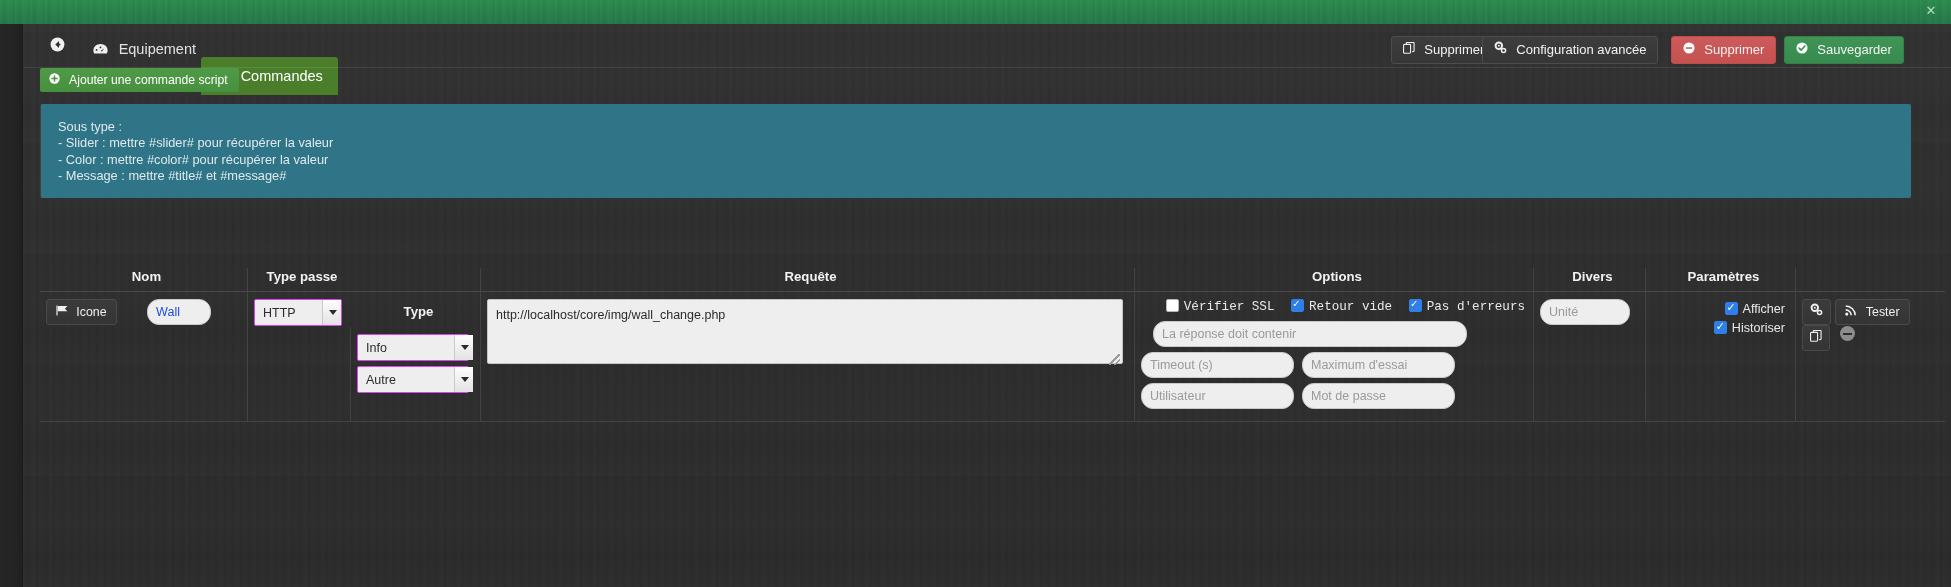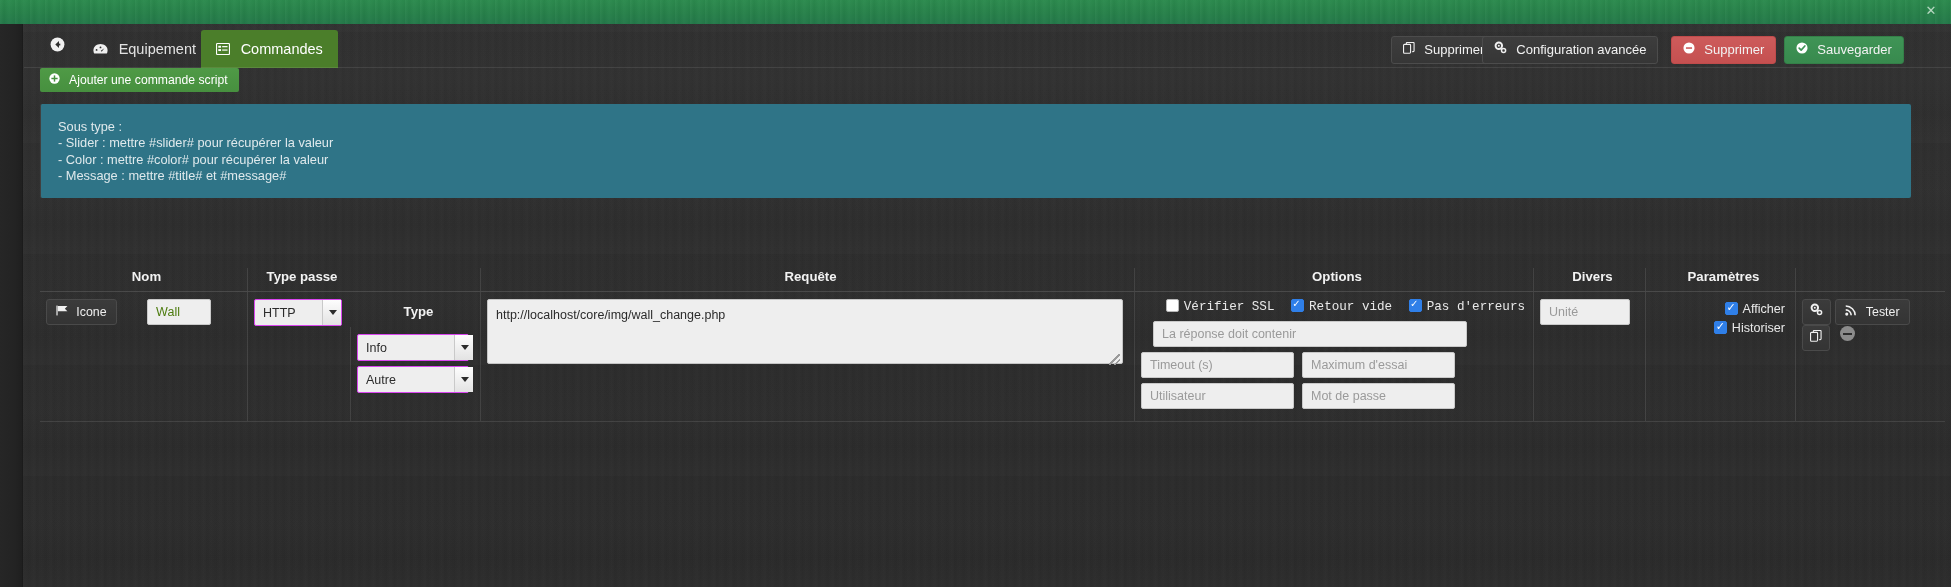--- a/index.html
+++ b/index.html
@@ -79,20 +79,21 @@
     font-size: 14.5px; color: #e2e2e2;
     cursor: pointer; white-space: nowrap;
     border-radius: 3px 3px 0 0;
   }
   .tab .ti { margin-right: 7px; font-size: 13px; vertical-align: -1px; }
   #tab-equipement { left: 54px; }
   #tab-commandes {
     left: 177px;
     background: #4b7e2a;
     color: #ffffff;
+    margin-top: 27px;
   }
 
   
   #add-cmd {
     position: absolute; left: 40px; top: 68px;
     height: 24px; line-height: 24px;
     padding: 0 11px 0 9px;
     background: linear-gradient(180deg,#4f9a46 0%,#47903f 100%);
     color: #fff; font-size: 12.2px;
     border-radius: 2px; cursor: pointer;
@@ -146,22 +147,22 @@
   .c-req     { width: 654px; }
   .c-opt     { width: 399px; }
   .c-div     { width: 112px; }
   .c-param   { width: 150px; }
   .c-act     { width: 150px; }
 
   
   .txt {
     background: #eeeeee;
     border: 1px solid #c9c9c9;
-    border-radius: 2px;
-    color: #4d7c0f;
+    border-radius: 12px;
+    color: #1d4ed8;
     font-size: 12.5px;
     font-family: "Liberation Sans", sans-serif;
     height: 26px;
     padding: 0 8px;
     outline: none;
   }
   .txt::placeholder { color: #9a9a9a; }
 
   .sel {
     appearance: none; -webkit-appearance: none;

